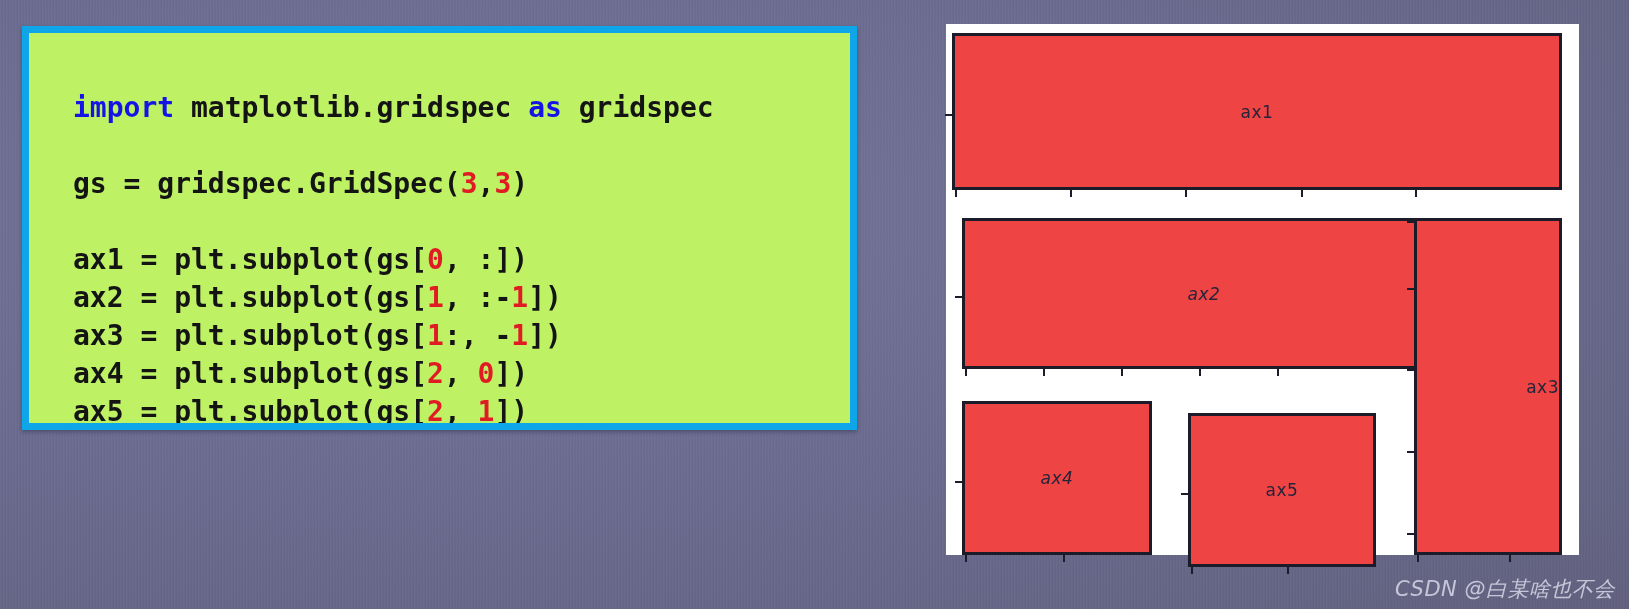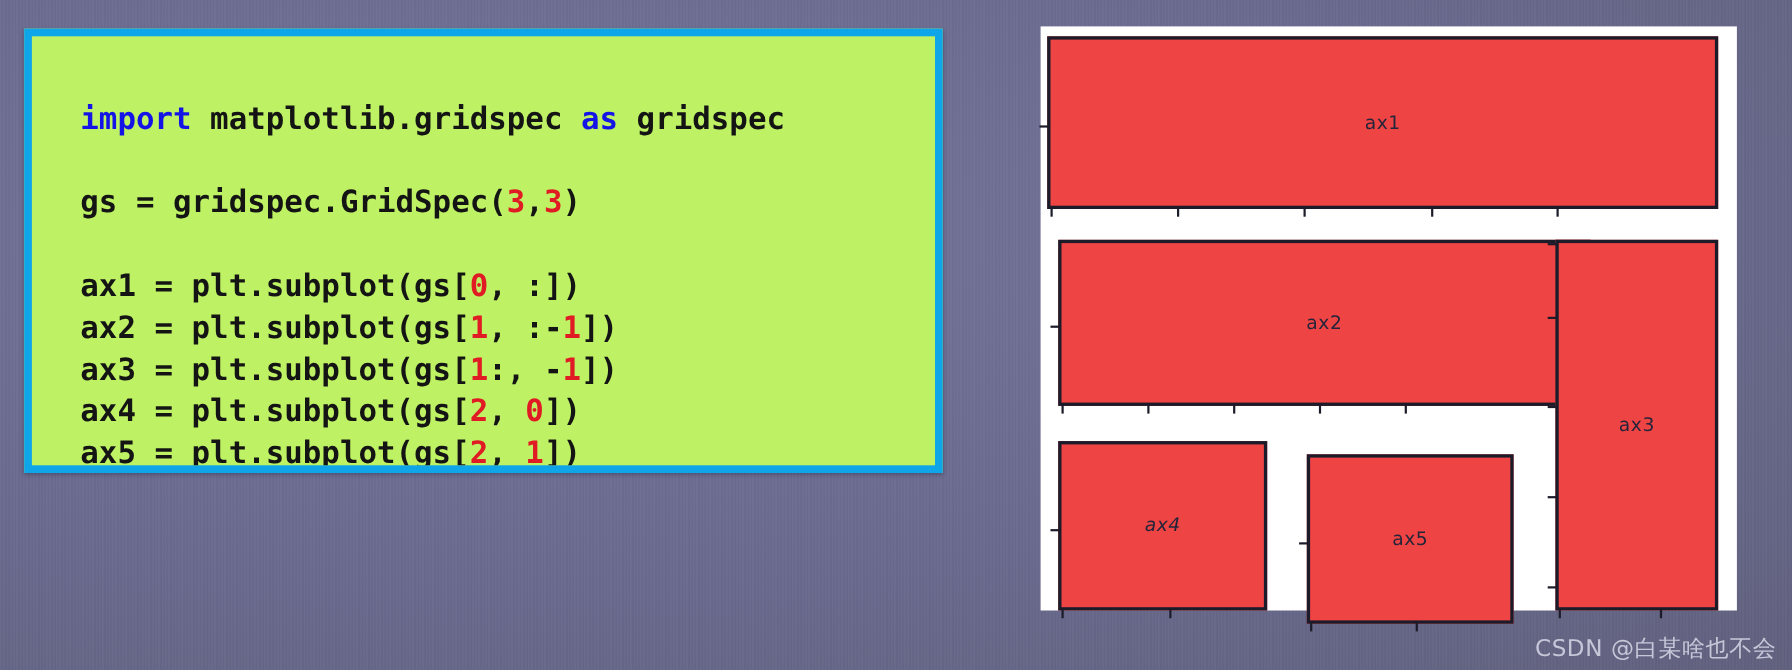--- a/index.html
+++ b/index.html
@@ -103,37 +103,38 @@
   .tick-y {
     position: absolute;
     width: 9px;
     height: 2px;
     background: #1b1b2a;
     left: -10px;
   }
 
   
   #ax1 { left: 6px;   top: 9px;   width: 610px; height: 157px; }
-  #ax2 { left: 16px;  top: 194px; width: 484px; height: 151px; }
+  #ax2 { left: 16px;  top: 194px; width: 484px; height: 151px; font-style: italic; }
   #ax3 { left: 468px; top: 194px; width: 148px; height: 337px; }
   #ax4 { left: 16px;  top: 377px; width: 190px; height: 154px; }
   #ax5 { left: 242px; top: 377px; width: 188px; height: 154px; margin-top: 12px; }
 
   
   #watermark {
     position: absolute;
     right: 14px;
     bottom: 6px;
     font-family: "DejaVu Sans", sans-serif;
     font-size: 21px;
     color: #cfcfe0;
     opacity: 0.92;
     letter-spacing: 0.5px;
     user-select: none;
     white-space: nowrap;
+    font-style: italic;
   }
 </style>
 </head>
 <body style="background: rgb(108, 108, 146);">
 
 <div id="slide-bg"></div>
 
 <div id="code-panel">
   <pre id="code-block"><span class="code-line"><span class="kw">import</span><span class="pl"> matplotlib.gridspec </span><span class="kw">as</span><span class="pl"> gridspec</span></span><span class="code-line blank">&nbsp;</span><span class="code-line"><span class="pl">gs = gridspec.GridSpec(</span><span class="num">3</span><span class="pl">,</span><span class="num">3</span><span class="pl">)</span></span><span class="code-line blank">&nbsp;</span><span class="code-line"><span class="pl">ax1 = plt.subplot(gs[</span><span class="num">0</span><span class="pl">, :])</span></span><span class="code-line"><span class="pl">ax2 = plt.subplot(gs[</span><span class="num">1</span><span class="pl">, :-</span><span class="num">1</span><span class="pl">])</span></span><span class="code-line"><span class="pl">ax3 = plt.subplot(gs[</span><span class="num">1</span><span class="pl">:, -</span><span class="num">1</span><span class="pl">])</span></span><span class="code-line"><span class="pl">ax4 = plt.subplot(gs[</span><span class="num">2</span><span class="pl">, </span><span class="num">0</span><span class="pl">])</span></span><span class="code-line"><span class="pl">ax5 = plt.subplot(gs[</span><span class="num">2</span><span class="pl">, </span><span class="num">1</span><span class="pl">])</span></span></pre>
 </div>
@@ -154,21 +155,21 @@
     <span class="axes-label" style="color: rgb(36, 36, 58);">ax2</span>
     <span class="tick-x" style="left:0px;"></span>
     <span class="tick-x" style="left:78px;"></span>
     <span class="tick-x" style="left:156px;"></span>
     <span class="tick-x" style="left:234px;"></span>
     <span class="tick-x" style="left:312px;"></span>
     <span class="tick-y" style="top:75px;"></span>
   </div>
 
   <div class="axes" id="ax3">
-    <span class="axes-label" style="color: rgb(36, 36, 58);">ax3</span>
+    <span class="axes-label" style="color: rgb(36, 36, 58); text-align: right;">ax3</span>
     <span class="tick-x" style="left:0px;"></span>
     <span class="tick-x" style="left:92px;"></span>
     <span class="tick-y" style="top:0px;"></span>
     <span class="tick-y" style="top:67px;"></span>
     <span class="tick-y" style="top:148px;"></span>
     <span class="tick-y" style="top:230px;"></span>
     <span class="tick-y" style="top:312px;"></span>
   </div>
 
   <div class="axes" id="ax4">

